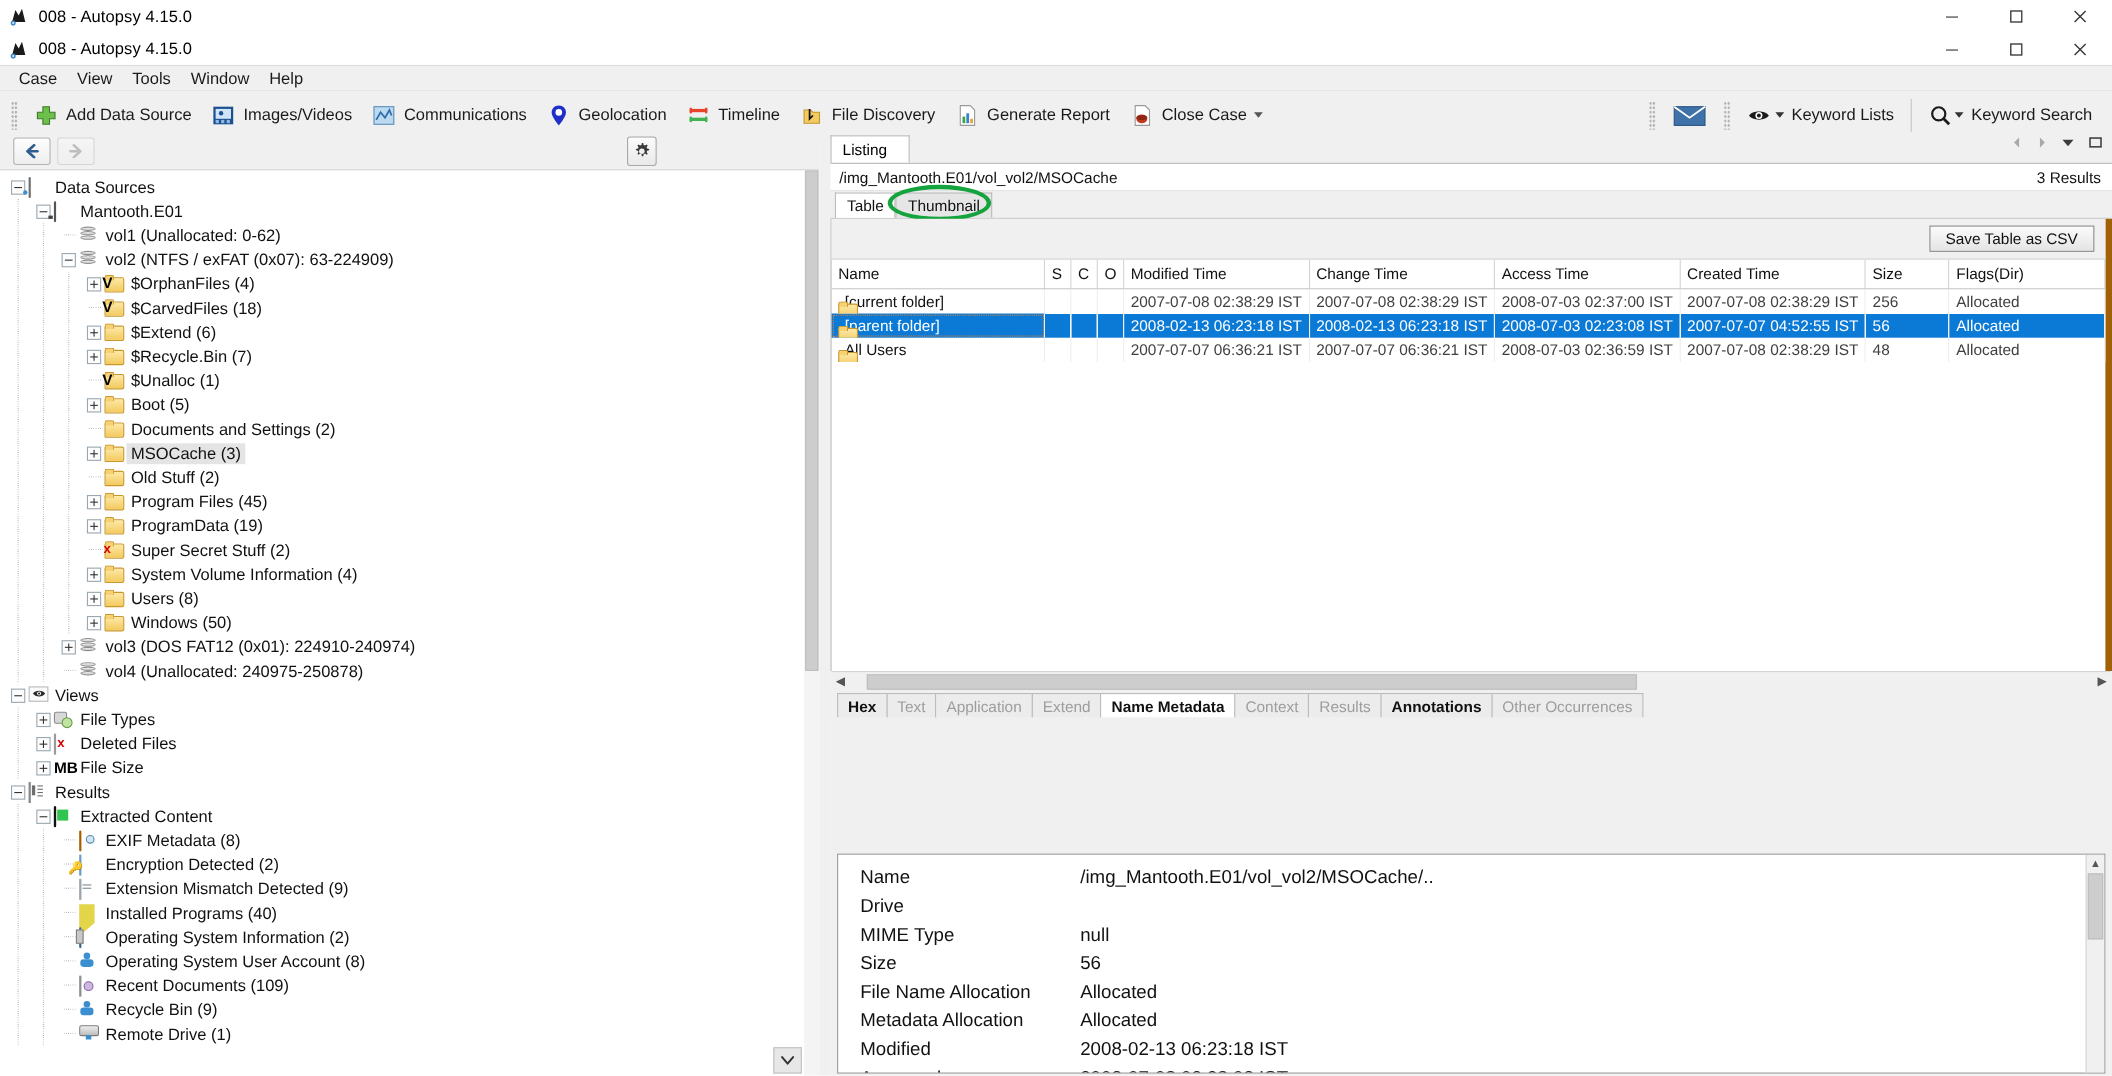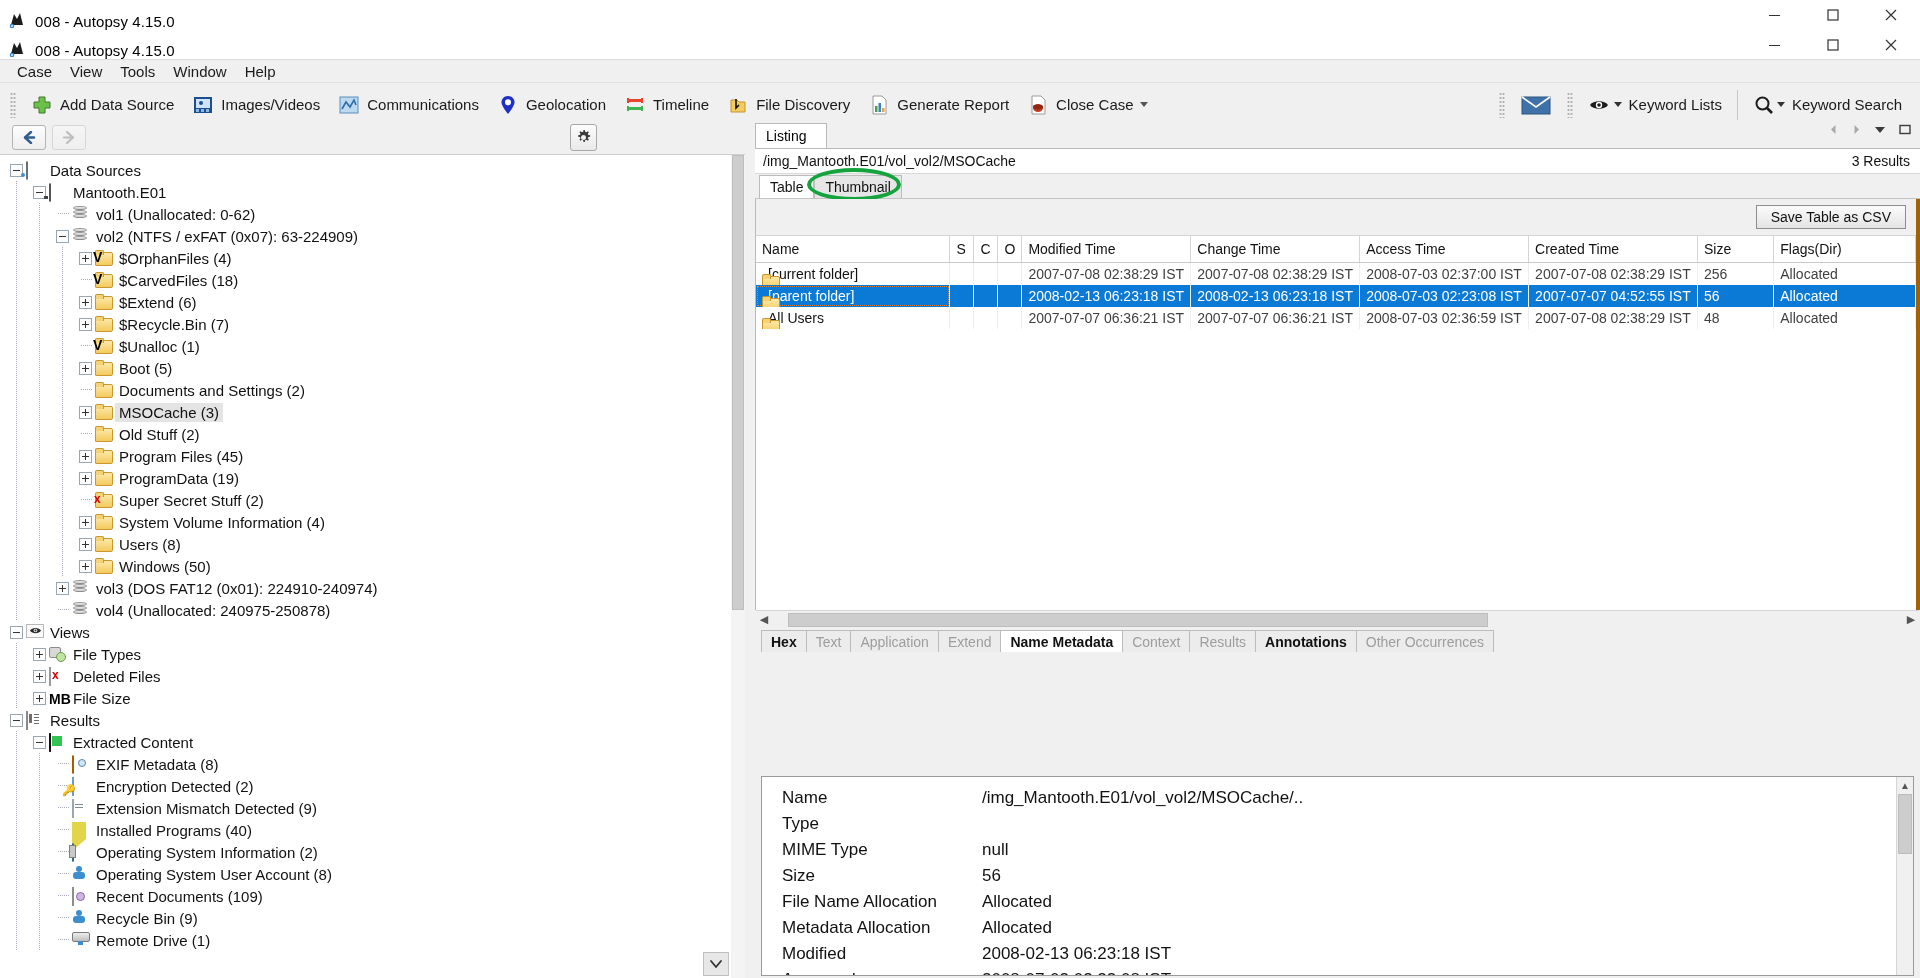--- a/index.html
+++ b/index.html
@@ -13,21 +13,21 @@
     color: #000;
   }
   #app { position: relative; width: 1920px; height: 978px; background:#fff; }
 
   
   .titlebar {
     position: relative;
     height: 30px;
     background: #ffffff;
     display: flex;
-    align-items: flex-end;
+    align-items: center;
     padding-left: 8px;
   }
   .titlebar .tb-icon { width: 20px; height: 20px; margin-right: 7px; flex: 0 0 auto; position: relative; }
   .titlebar .tb-text { font-size: 15px; color: #000; letter-spacing: 0.1px;}
   .win-ctrls {
     position: absolute; right: 0; top: 0; height: 30px;
     display: flex; align-items: center;
   }
   .win-btn {
     width: 58px; height: 30px; display:flex; align-items:center; justify-content:center;
@@ -823,21 +823,21 @@
       <div class="ttabs" style="position:relative;">
         <div class="ttab active">
           <span>Table</span>
         </div>
         <div class="ttab">
           <span>Thumbnail</span>
         </div>
         <div class="green-ellipse" style="left:52px; top:-6px; width:94px; height:33px;"></div>
       </div>
 
-      <div class="tblarea" style="top:79px; bottom:368px; border-left:1px solid #b9b9b9; border-right:4px solid #a16207;">
+      <div class="tblarea" style="top:79px; bottom:368px; border-left:1px solid #b9b9b9; border-right:6px solid #a16207;">
         <div style="height:37px;background:#f0f0f0;position:relative;border-bottom:1px solid #d3d3d3;">
           <div class="csvbtn">
             <span>Save Table as CSV</span>
           </div>
         </div>
         <table class="files">
           <colgroup>
             <col style="width:178px">
               <col style="width:22px">
               <col style="width:22px">
@@ -933,21 +933,21 @@
           <div class="btab ">Other Occurrences</div>
         </div>
 
       <div class="metapanel" style="top:656px; bottom:2px;">
         <div id="meta-list" style="padding-top:8px; margin-right:17px;">
             <div class="metarow">
               <span class="k">Name</span>
               <span class="v">/img_Mantooth.E01/vol_vol2/MSOCache/..</span>
             </div>
             <div class="metarow">
-              <span class="k">Type</span>
+              <span class="k">Drive</span>
             </div>
             <div class="metarow">
               <span class="k">MIME Type</span>
               <span class="v">null</span>
             </div>
             <div class="metarow">
               <span class="k">Size</span>
               <span class="v">56</span>
             </div>
             <div class="metarow">

